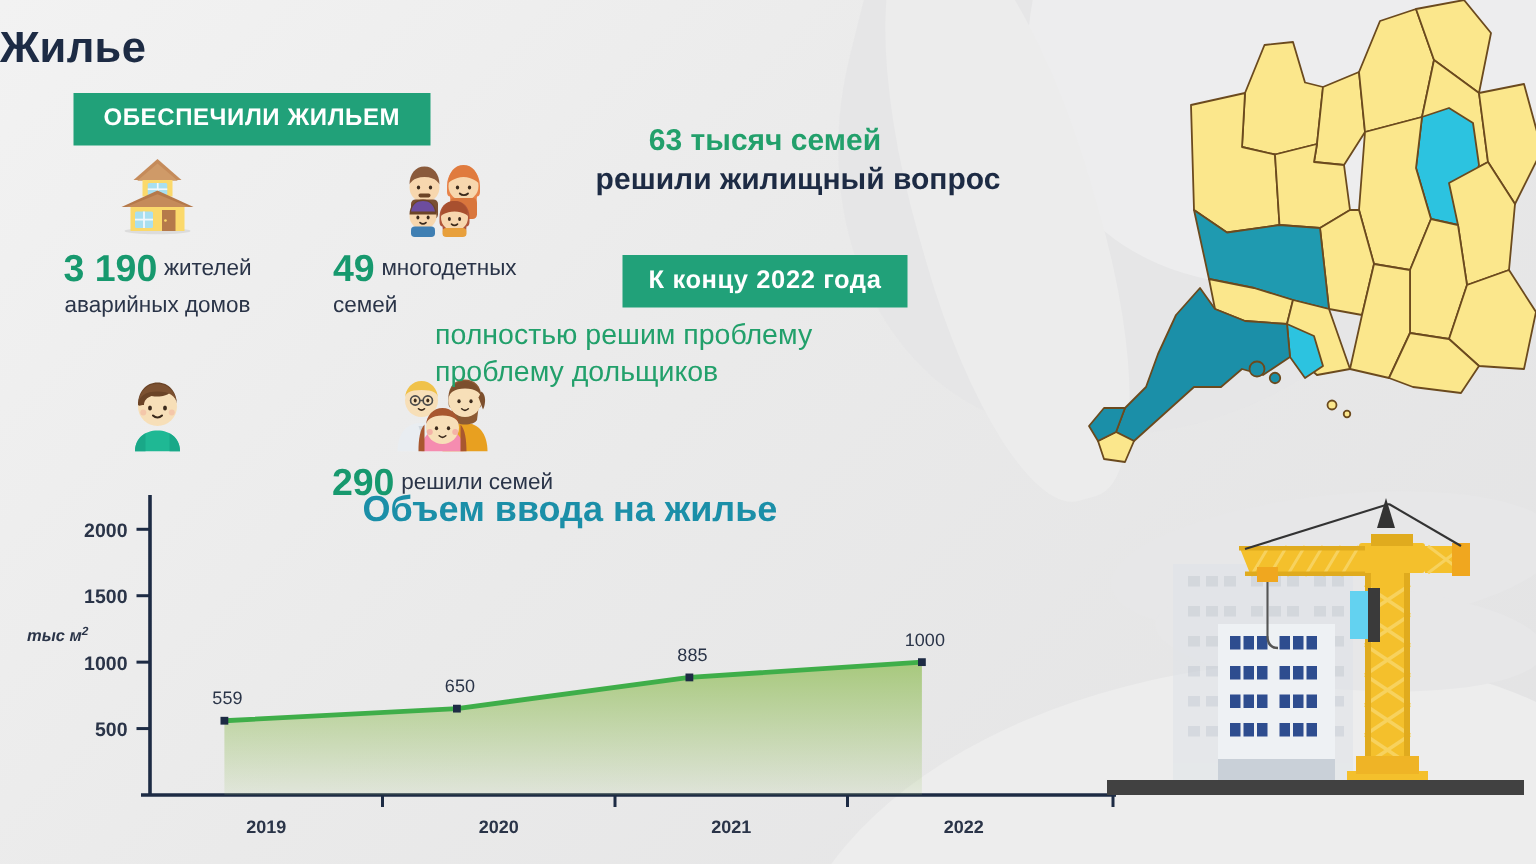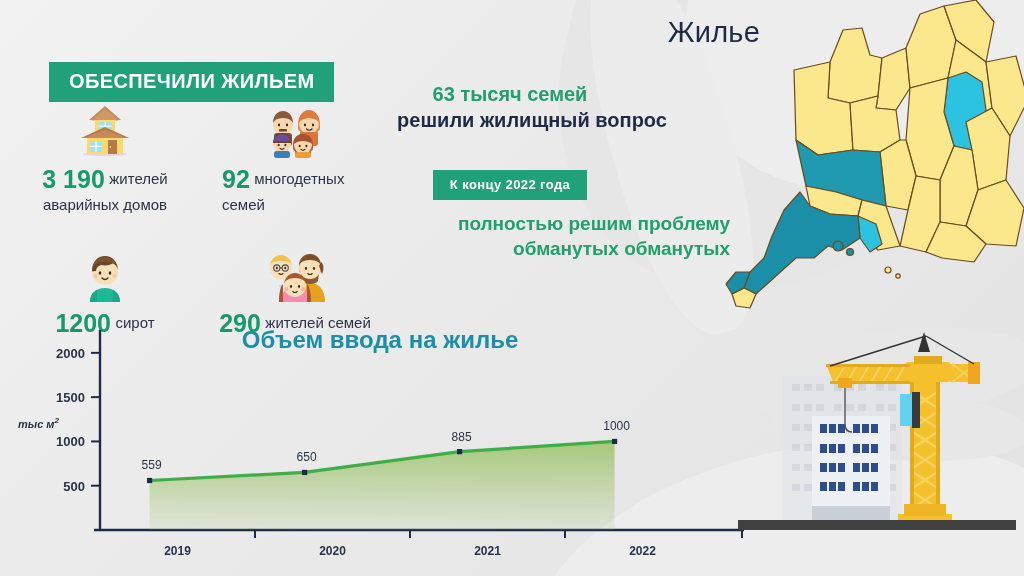--- a/index.html
+++ b/index.html
@@ -49,23 +49,23 @@
   }
   .deco-f {
     left: 770px; top: 390px; width: 260px; height: 70px;
     background: #e7e7e8; border-radius: 50%;
     transform: rotate(4deg);
   }
 
   
   .title-main {
     position: absolute; left: 0; right: 0; top: 16px;
-    text-align: right;
+    text-align: left;
     width: 760px;
-    font-size: 29px; font-weight: normal;
+    font-size: 29px; font-weight: bold;
     color: #1d2b44;
     letter-spacing: .2px;
   }
   .subtitle-wrap {
     position: absolute; top: 82px; left: 300px; width: 420px;
     text-align: center; line-height: 1.28;
   }
   .subtitle-green {
     font-size: 20px; font-weight: bold; color: #22a06b;
   }
@@ -76,31 +76,31 @@
   .badge {
     display: inline-block;
     background: #21a179;
     color: #ffffff;
     font-weight: bold;
     letter-spacing: .4px;
   }
   .badge-header {
     position: absolute; left: 49px; top: 62px;
     padding: 8px 20px 9px 20px;
-    font-size: 20px;
+    font-size: 16px;
   }
   .badge-year-wrap {
     position: absolute; top: 170px; left: 300px; width: 420px; text-align: center;
   }
-  .badge-year { padding: 7px 17px 8px 17px; font-size: 13px; }
+  .badge-year { padding: 7px 17px 8px 17px; font-size: 17px; }
 
   .promise {
     position: absolute; top: 212px; left: 290px; width: 440px;
-    text-align: right; line-height: 1.3;
-    font-size: 19px; font-weight: bold; color: #22a06b;
+    text-align: left; line-height: 1.3;
+    font-size: 19px; font-weight: normal; color: #22a06b;
   }
 
   
   .stats { position: absolute; left: 10px; top: 96px; width: 380px; }
   .stat-row { display: flex; }
   .stat-cell { width: 190px; position: relative; }
   .stat-icon {
     height: 62px; display: flex; align-items: flex-end; justify-content: center;
   }
   .stat-text { margin-top: 6px; text-align: center; line-height: 1.2; }
@@ -217,21 +217,21 @@
             <path d="M33 45c0-7 4-11 10-11s10 4 10 11v3c0 2-1 3-2 3l-.5 6h-15l-.5-6c-1 0-2-1-2-3z" fill="#b0563a"></path>
             <circle cx="43" cy="45" r="9" fill="#f7d7ae"></circle>
             <path d="M34 44c0-6 4-10 9-10s9 4 9 10c0 0-3-3-9-3s-9 3-9 3z" fill="#a8502f"></path>
             <ellipse cx="39.6" cy="46" rx="1" ry="1.3" fill="#3b2a1c"></ellipse>
             <ellipse cx="46.4" cy="46" rx="1" ry="1.3" fill="#3b2a1c"></ellipse>
             <path d="M41 49.4c1.2 1.1 2.8 1.1 4 0" stroke="#3b2a1c" stroke-width="1.1" fill="none" stroke-linecap="round"></path>
             <rect x="35" y="52" width="16" height="6" rx="2.5" fill="#e8a03c"></rect>
           </svg>
         </div>
         <div class="stat-text">
-          <span class="stat-num">92</span>
+          <span class="stat-num">49</span>
           <span class="stat-lbl">многодетных семей</span>
         </div>
       </div>
 
     </div>
 
     <div class="stat-row stat-row-2">
 
       <div class="stat-cell cell-3">
         <div class="stat-icon">
@@ -241,24 +241,20 @@
             <circle cx="24" cy="26" r="13" fill="#f7dfb8"></circle>
             <path d="M11 25c0-9 5.5-15 13-15s13 6 13 15c0-3-1.5-7-5-8-2 2-7 3-12 2-3 1-5 3-5 6-2 0-3 1-4 0z" fill="#6b4427"></path>
             <path d="M11 24c1-8 6-13 13-13s12 5 13 13c-1-5-5-8-13-8s-12 3-13 8z" fill="#7c5131"></path>
             <ellipse cx="19" cy="27" rx="1.3" ry="1.7" fill="#3b2a1c"></ellipse>
             <ellipse cx="29" cy="27" rx="1.3" ry="1.7" fill="#3b2a1c"></ellipse>
             <path d="M21 32c1.8 1.7 4.2 1.7 6 0" stroke="#3b2a1c" stroke-width="1.4" fill="none" stroke-linecap="round"></path>
             <circle cx="14.5" cy="30" r="2" fill="#f2b8a0" opacity=".6"></circle>
             <circle cx="33.5" cy="30" r="2" fill="#f2b8a0" opacity=".6"></circle>
           </svg>
         </div>
-        <div class="stat-text">
-          <span class="stat-num">1200</span>
-          <span class="stat-lbl">сирот</span>
-        </div>
       </div>
 
       <div class="stat-cell cell-4">
         <div class="stat-icon">
           <svg width="72" height="58" viewBox="0 0 72 58">
 
             <path d="M6 58c0-12 6-19 16-19s16 7 16 19z" fill="#e9edf1"></path>
             <path d="M20 41l2 6 2-6z" fill="#cfd6dd"></path>
             <circle cx="22" cy="24" r="11" fill="#f7dfb8"></circle>
             <path d="M11 23c0-7 5-12 11-12s11 5 11 12c0-4-3-6-11-6s-11 2-11 6z" fill="#f0c24a"></path>
@@ -284,33 +280,33 @@
             <path d="M25 41c0-7 5-12 11-12s11 5 11 12c0-4-4-7-11-7s-11 3-11 7z" fill="#a8572f"></path>
             <ellipse cx="32" cy="42.5" rx="1.1" ry="1.4" fill="#3b2a1c"></ellipse>
             <ellipse cx="40" cy="42.5" rx="1.1" ry="1.4" fill="#3b2a1c"></ellipse>
             <path d="M33.8 47.5c1.4 1.3 3 1.3 4.4 0" stroke="#3b2a1c" stroke-width="1.1" fill="none" stroke-linecap="round"></path>
             <circle cx="27.5" cy="45" r="2" fill="#f2a0a0" opacity=".7"></circle>
             <circle cx="44.5" cy="45" r="2" fill="#f2a0a0" opacity=".7"></circle>
           </svg>
         </div>
         <div class="stat-text">
           <span class="stat-num">290</span>
-          <span class="stat-lbl">жителей семей</span>
+          <span class="stat-lbl">решили семей</span>
         </div>
       </div>
 
     </div>
   </div>
 
   <div class="badge-year-wrap">
     <span class="badge badge-year">К концу 2022 года</span>
   </div>
   <div class="promise">
     <div>полностью решим проблему</div>
-    <div>обманутых обманутых</div>
+    <div>проблему дольщиков</div>
   </div>
 
   <div id="map">
     <svg width="320" height="316" viewBox="0 0 320 316">
       <g stroke="#6b4a1e" stroke-width="1.2" stroke-linejoin="round">
 
         <path d="M120 62 L133 30 L152 28 L160 55 L172 58 L168 96 L140 103 L118 98 Z" fill="#fbe78c"></path>
         <path d="M168 96 L172 58 L196 48 L200 88 L186 110 L166 108 Z" fill="#fbe78c"></path>
         <path d="M84 70 L120 62 L118 98 L140 103 L143 150 L108 155 L86 140 Z" fill="#fbe78c"></path>
         <path d="M140 103 L168 96 L166 108 L186 110 L190 140 L170 152 L143 150 Z" fill="#fbe78c"></path>

